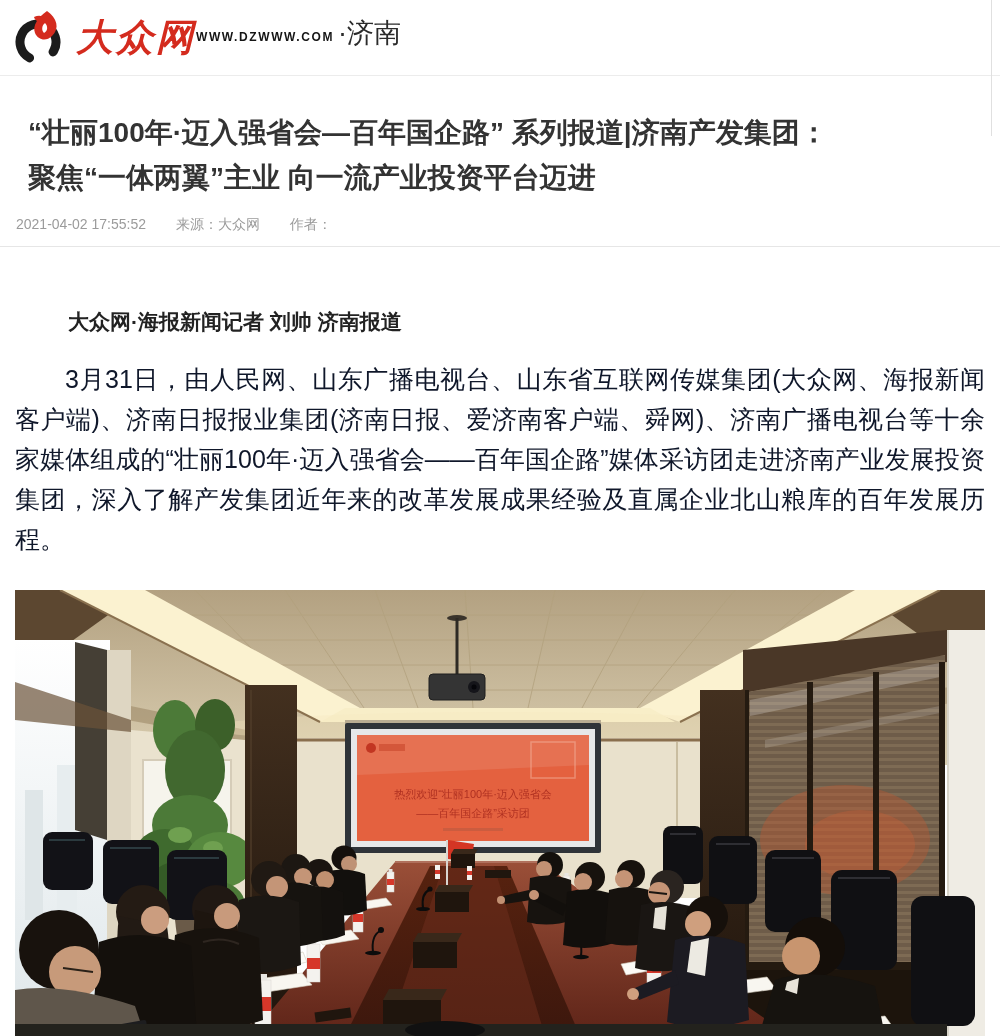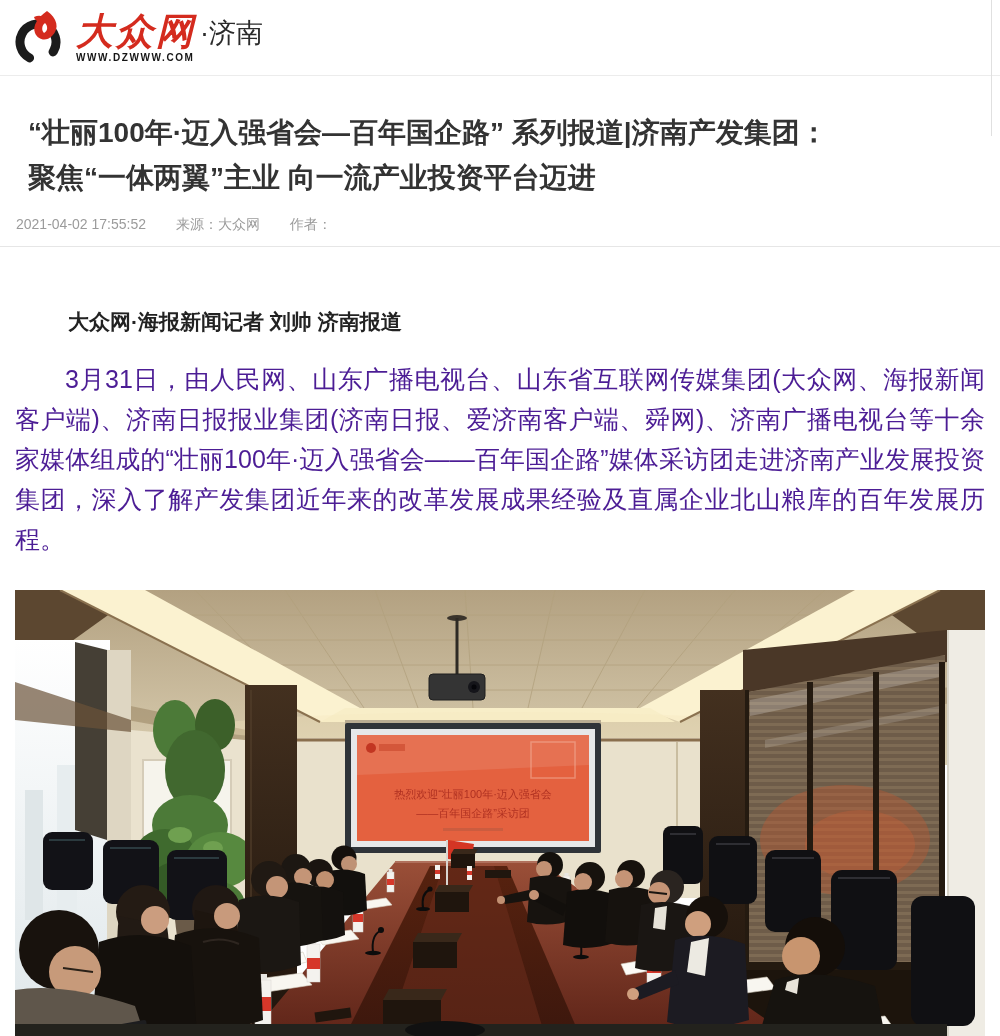--- a/index.html
+++ b/index.html
@@ -9,44 +9,44 @@
   }
   .page{position:relative;width:1000px;height:1036px;background:#fff;}
 
   
   .site-header{
     height:76px;box-sizing:border-box;border-bottom:1px solid #ececec;
     display:flex;align-items:center;padding-left:14px;background:#fff;
   }
   .logo{display:flex;align-items:center;cursor:pointer;}
   .logo-mark{width:56px;height:58px;margin-right:6px;}
-  .brand-block{display:flex;flex-direction:column;align-items:flex-start;line-height:1;}
+  .brand-block{display:flex;flex-direction:row;align-items:flex-start;line-height:1;}
   .brand{
     color:#d42b1e;font-size:37px;font-weight:bold;font-style:italic;
     font-family:"Liberation Serif","DejaVu Serif",serif;letter-spacing:3px;
   }
-  .brand-url{font-size:10px;font-weight:bold;color:#151515;letter-spacing:1.6px;margin-top:3px;text-align:right;}
+  .brand-url{font-size:12px;font-weight:bold;color:#151515;letter-spacing:1.6px;margin-top:12px;text-align:right;}
   .region{font-size:27px;color:#2b2b2b;margin-left:4px;margin-bottom:10px;font-weight:400;}
 
   
   .title-section{
     position:relative;height:171px;box-sizing:border-box;
     padding:22px 16px 0;border-bottom:1px solid #e6e6e6;background:#fff;
   }
   .page-title{margin:12px;font-size:28px;line-height:45px;font-weight:600;color:#333;}
   .page-title .tline{display:block;white-space:nowrap;}
   .meta{margin-top:16px;font-size:14px;color:#9b9b9b;}
   .meta span{margin-right:26px;}
   .right-border{position:absolute;top:-170px;right:8px;width:1px;height:230px;background:#e0e0e0;}
 
   
   .article-body{padding:0 15px;}
   .byline{margin:60px 0 8px 53px;font-size:21px;font-weight:bold;color:#222;line-height:30px;}
   .para{
-    margin:22px 0 0 0;font-size:25px;line-height:40px;color:#4c1d95;
+    margin:22px 0 0 0;font-size:25px;line-height:40px;color:#0f172a;
     text-indent:2em;text-align:justify;
   }
   .photo-wrap{margin-top:31px;width:970px;height:323px;}
   .photo-wrap svg{display:block;}
   .photo-wrap text{font-family:"Liberation Sans","DejaVu Sans",sans-serif;}
 </style>
 </head>
 <body>
 
 <div class="page">

